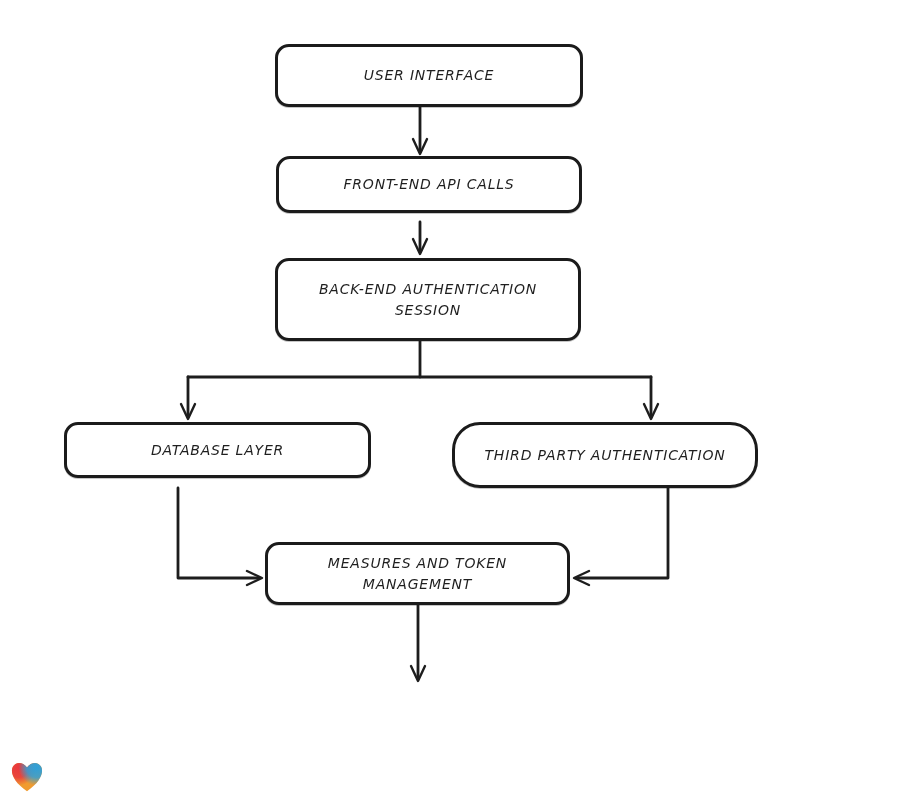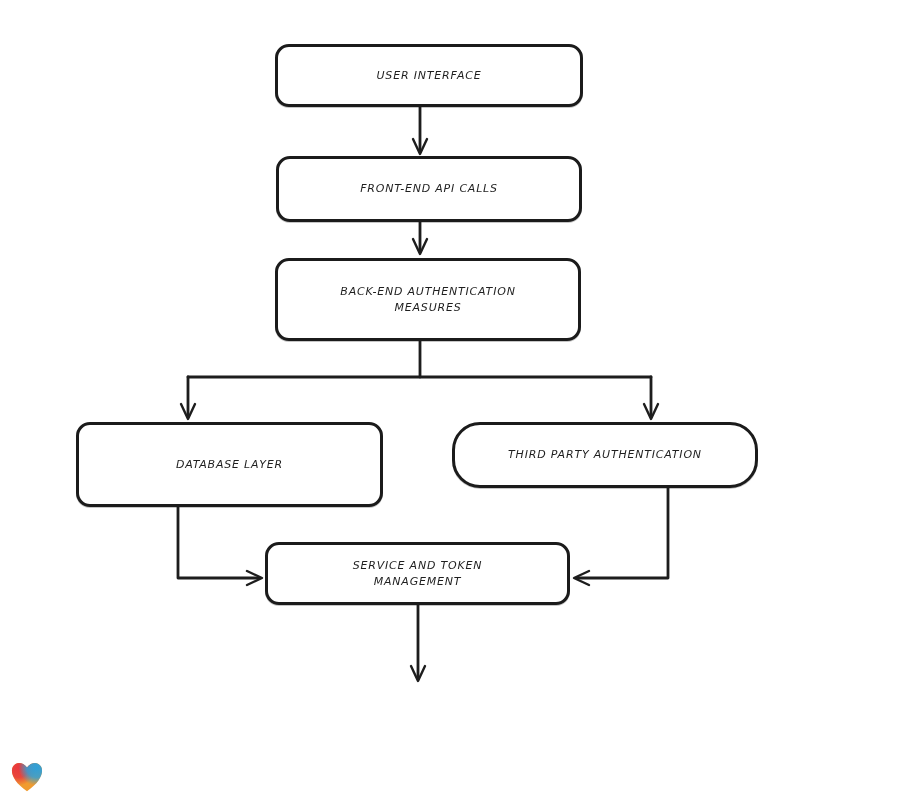--- a/index.html
+++ b/index.html
@@ -28,32 +28,32 @@
     border: 3px solid #1b1b1b;
     border-radius: 14px;
     display: flex;
     align-items: center;
     justify-content: center;
     text-align: center;
     z-index: 2;
     box-shadow: 0 1px 0 rgba(27,27,27,0.25);
   }
   .node .label {
-    font-size: 11px;
+    font-size: 14px;
     font-style: italic;
     font-weight: 500;
     letter-spacing: 0.8px;
     line-height: 1.45;
     color: #1f1f1f;
   }
   .node-1 { left: 275px; top: 44px;  width: 308px; height: 63px; }
-  .node-2 { left: 276px; top: 156px; width: 306px; height: 66px; }
+  .node-2 { left: 276px; top: 156px; width: 306px; height: 57px; }
   .node-3 { left: 275px; top: 258px; width: 306px; height: 83px; }
   .node-3 .label { max-width: 225px; }
-  .node-4 { left: 76px;  top: 422px; width: 307px; height: 85px; align-items: center; }
+  .node-4 { left: 64px;  top: 422px; width: 307px; height: 56px; align-items: center; }
   .node-5 { left: 452px; top: 422px; width: 306px; height: 66px; border-radius: 28px; }
   .node-6 { left: 265px; top: 542px; width: 305px; height: 63px; }
   .node-6 .label { max-width: 180px; }
   .node-7 { left: 270px; top: 685px; width: 302px; height: 63px; }
   .heart-logo {
     position: absolute;
     left: 8px;
     top: 757px;
     width: 38px;
     height: 38px;
@@ -109,33 +109,33 @@
 
   <div class="node node-1">
     <span class="label">USER INTERFACE</span>
   </div>
 
   <div class="node node-2">
     <span class="label">FRONT-END API CALLS</span>
   </div>
 
   <div class="node node-3">
-    <span class="label">BACK-END AUTHENTICATION MEASURES</span>
+    <span class="label">BACK-END AUTHENTICATION SESSION</span>
   </div>
 
   <div class="node node-4">
     <span class="label">DATABASE LAYER</span>
   </div>
 
   <div class="node node-5">
     <span class="label">THIRD PARTY AUTHENTICATION</span>
   </div>
 
   <div class="node node-6">
-    <span class="label">SERVICE AND TOKEN MANAGEMENT</span>
+    <span class="label">MEASURES AND TOKEN MANAGEMENT</span>
   </div>
 
 
   <svg class="heart-logo" viewBox="0 0 36 36">
     <defs>
       <radialGradient id="gRed" gradientUnits="userSpaceOnUse" cx="10" cy="10" r="17">
         <stop offset="0" stop-color="#e8373d"></stop>
         <stop offset="0.55" stop-opacity="0.85" stop-color="#e8373d"></stop>
         <stop offset="1" stop-opacity="0" stop-color="#e8373d"></stop>
       </radialGradient>

